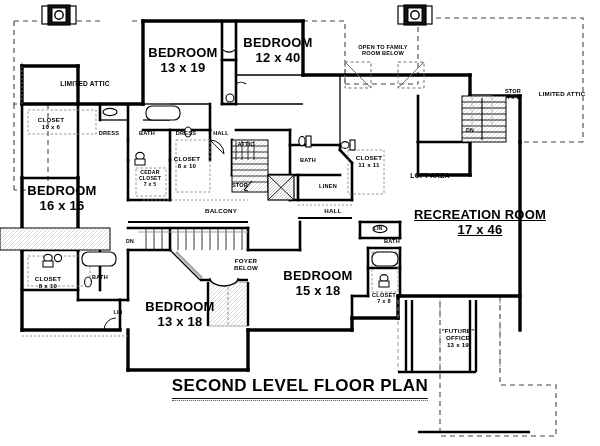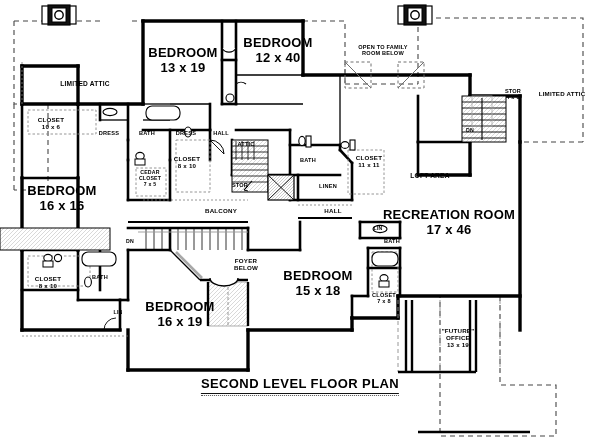--- a/index.html
+++ b/index.html
@@ -11,21 +11,21 @@
   .lbl{position:absolute;font-family:"Liberation Sans",sans-serif;
        font-weight:bold;color:#000;white-space:pre;line-height:1.12;
        letter-spacing:.2px;text-align:center;transform:translateX(-50%);}
   .s5{font-size:5.2px;}
   .s55{font-size:5.6px;}
   .s6{font-size:6.2px;}
   .s65{font-size:6.6px;}
   .s7{font-size:13px;}
   .dim{font-weight:bold;}
   #plan-title{position:absolute;left:50%;transform:translateX(-50%);
-      top:376px;font-size:13px;font-weight:bold;letter-spacing:.4px;
+      top:376px;font-size:17px;font-weight:bold;letter-spacing:.4px;
       text-align:center;white-space:nowrap;}
   #plan-title .ul{display:block;height:0;border-bottom:1.6px solid #111;margin-top:2px;}
   #plan-title .ul2{display:block;height:0;border-bottom:1px dotted #555;margin-top:1px;}
 </style>
 </head>
 <body>
 
 <div id="plan-root">
 
   <svg id="plan-svg" viewBox="0 0 600 446">
@@ -353,21 +353,21 @@
   <div class="lbl s5" style="left:150px;top:170px;"><span>CEDAR</span><br><span>CLOSET</span><br><span class="dim">7 x 5</span></div>
 
   <div class="lbl s55" style="left:240px;top:182px;"><span>STOR</span></div>
 
   <div class="lbl s55" style="left:328px;top:183px;"><span>LINEN</span></div>
 
   <div class="lbl s6" style="left:221px;top:208px;"><span>BALCONY</span></div>
 
   <div class="lbl s6" style="left:333px;top:208px;"><span>HALL</span></div>
 
-  <div class="lbl s7" style="left:449px;top:208px;"><span>RECREATION ROOM</span><br><span class="dim">17 x 46</span></div>
+  <div class="lbl s7" style="left:480px;top:208px;text-decoration:underline;"><span>RECREATION ROOM</span><br><span class="dim">17 x 46</span></div>
 
   <div class="lbl s5" style="left:378px;top:226px;"><span>LIN</span></div>
 
   <div class="lbl s55" style="left:392px;top:238px;"><span>BATH</span></div>
 
   <div class="lbl s5" style="left:130px;top:239px;"><span>DN</span></div>
 
   <div class="lbl s5" style="left:470px;top:128px;"><span>DN</span></div>
 
   <div class="lbl s6" style="left:48px;top:276px;"><span>CLOSET</span><br><span class="dim">8 x 10</span></div>
@@ -375,21 +375,21 @@
   <div class="lbl s55" style="left:100px;top:274px;"><span>BATH</span></div>
 
   <div class="lbl s6" style="left:246px;top:258px;"><span>FOYER</span><br><span>BELOW</span></div>
 
   <div class="lbl s7" style="left:318px;top:269px;"><span>BEDROOM</span><br><span class="dim">15 x 18</span></div>
 
   <div class="lbl s55" style="left:384px;top:292px;"><span>CLOSET</span><br><span class="dim">7 x 8</span></div>
 
   <div class="lbl s5" style="left:118px;top:310px;"><span>LIN</span></div>
 
-  <div class="lbl s7" style="left:180px;top:300px;"><span>BEDROOM</span><br><span class="dim">16 x 19</span></div>
+  <div class="lbl s7" style="left:180px;top:300px;"><span>BEDROOM</span><br><span class="dim">13 x 18</span></div>
 
   <div class="lbl s6" style="left:458px;top:328px;"><span>"FUTURE"</span><br><span>OFFICE</span><br><span class="dim">13 x 19</span></div>
 
   <div id="plan-title">
     <span>SECOND LEVEL FLOOR PLAN</span>
     <span class="ul"></span>
     <span class="ul2"></span>
   </div>
 
 </div>

